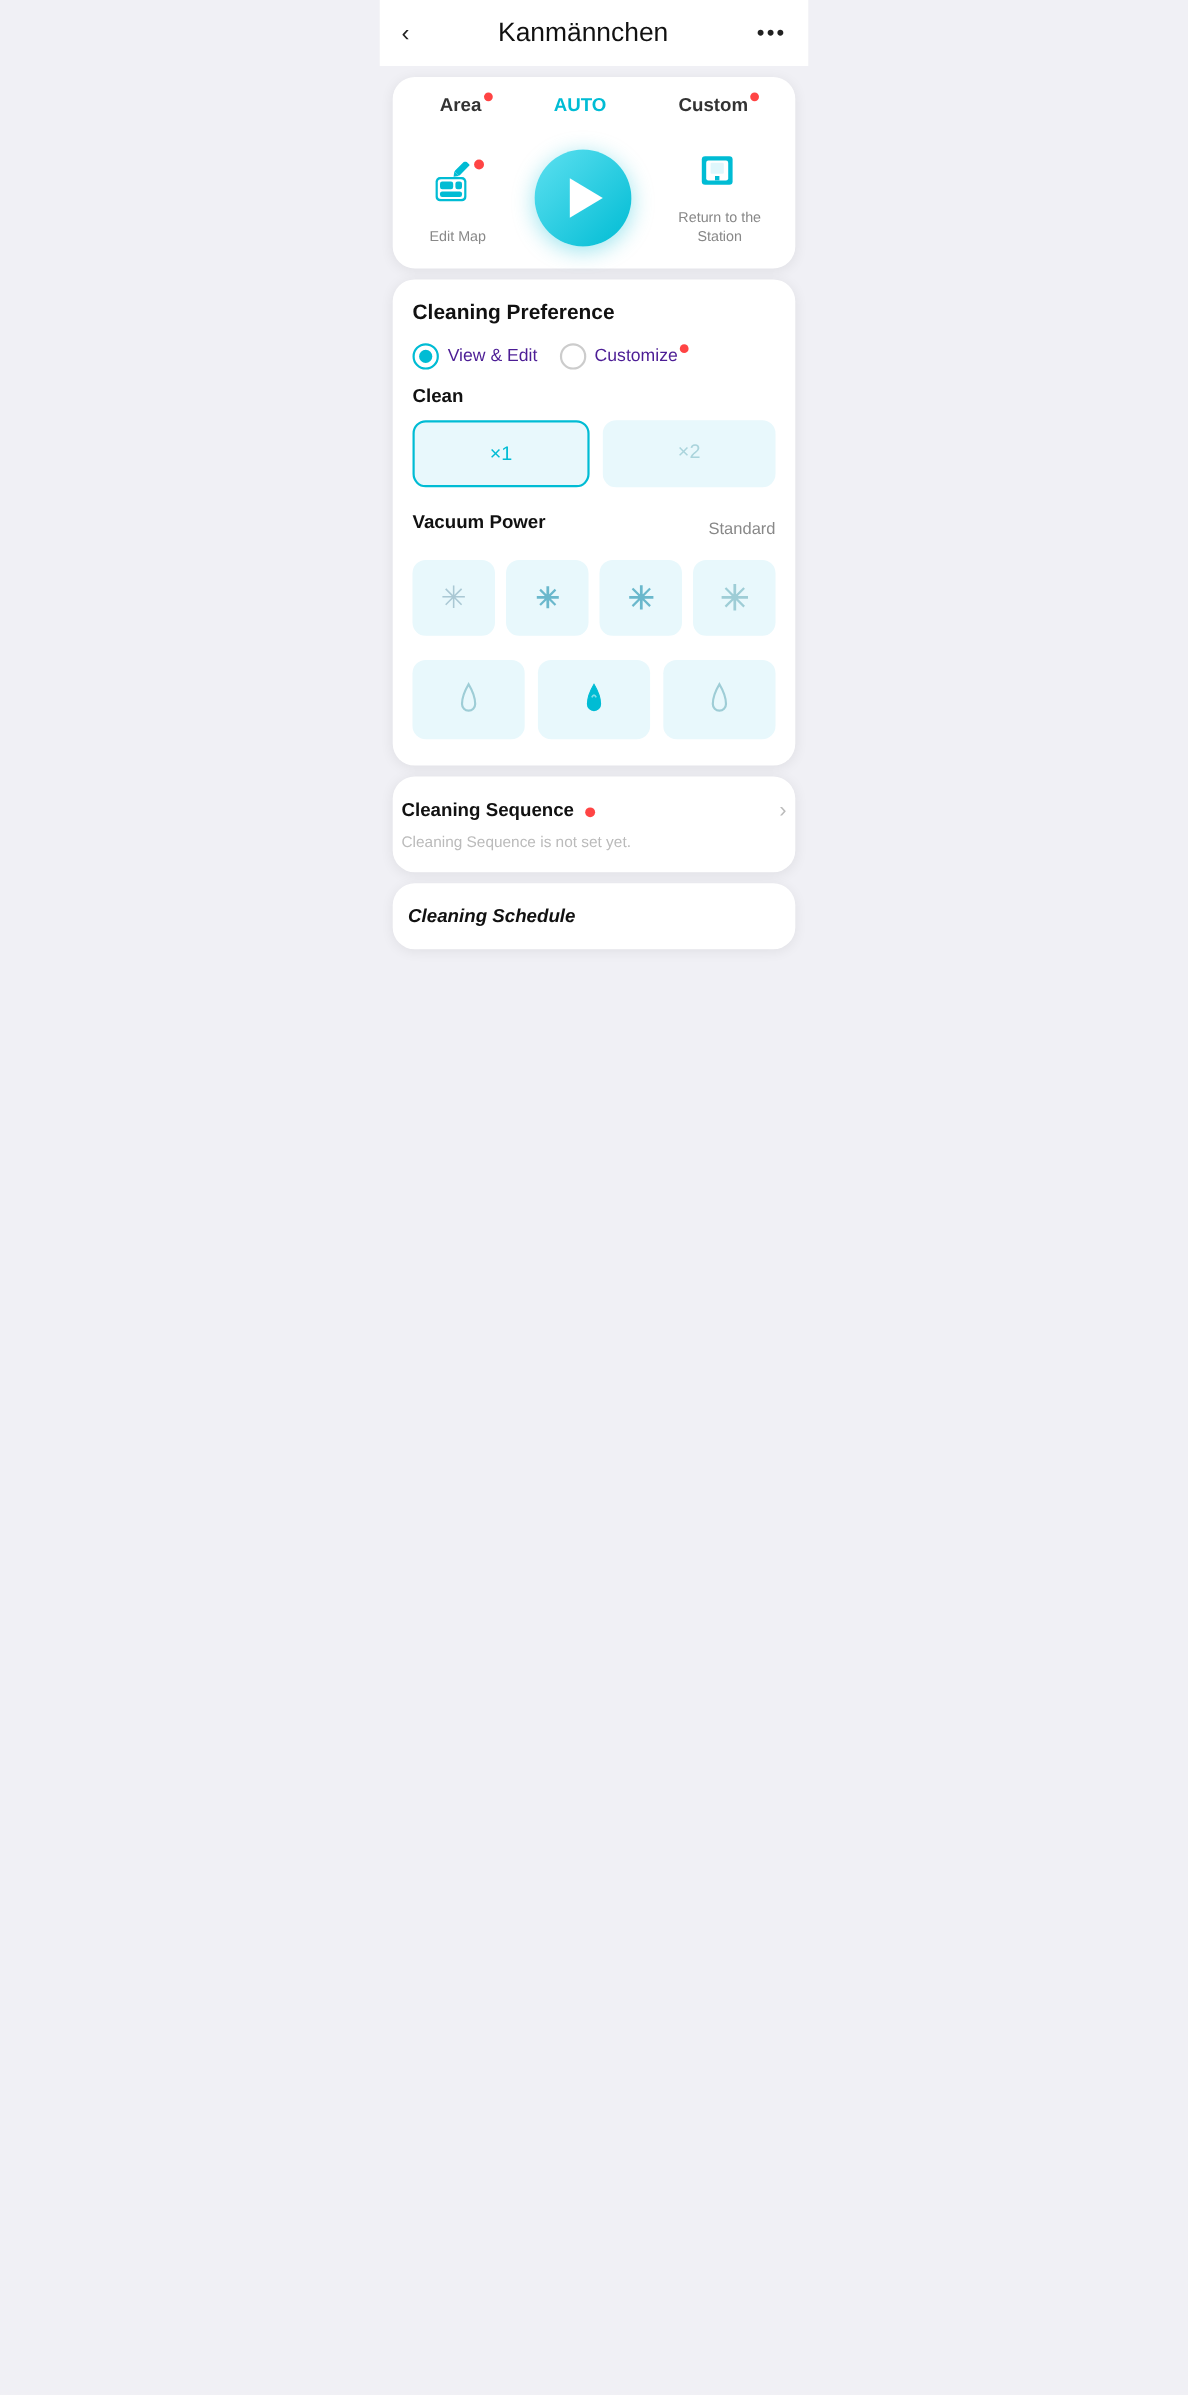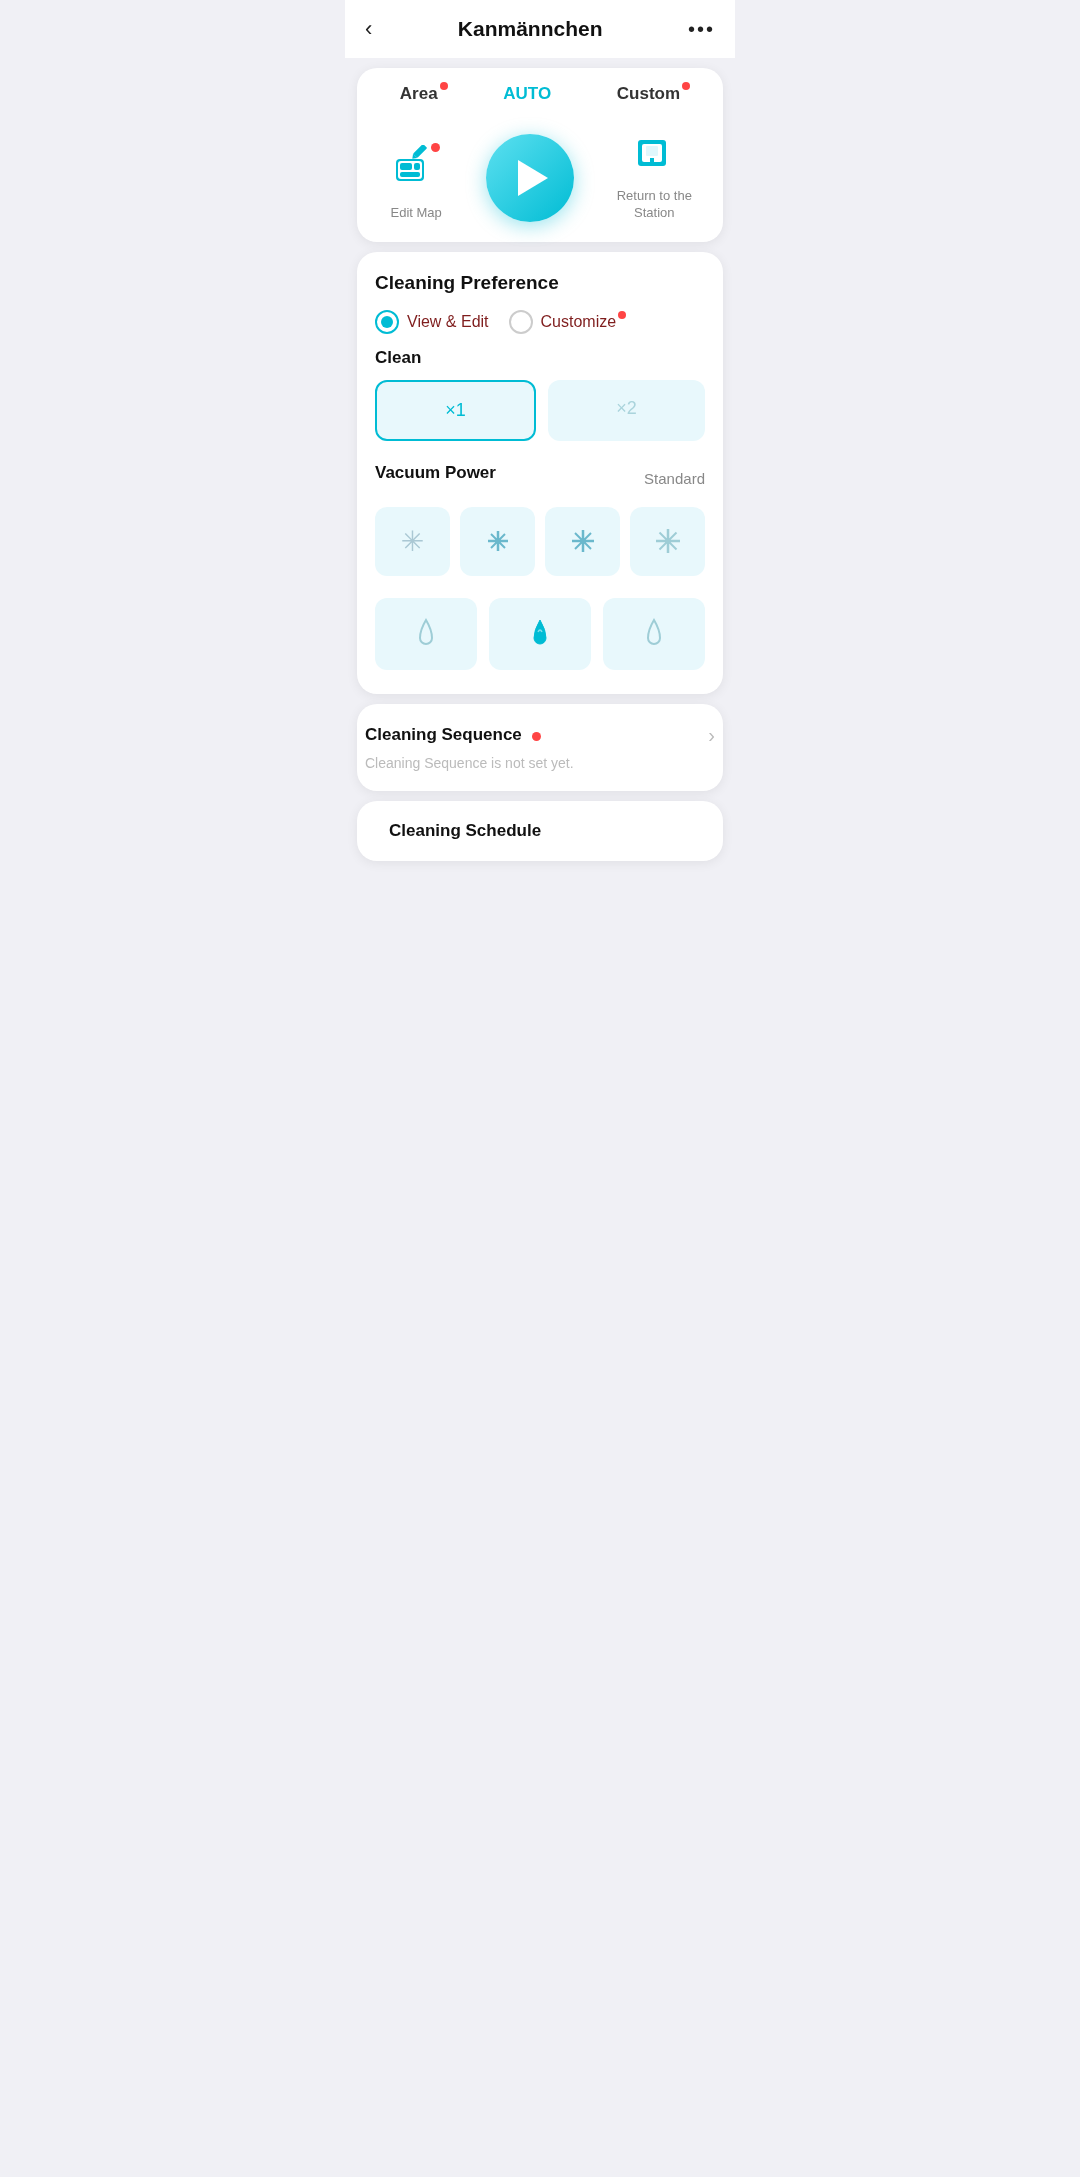--- a/index.html
+++ b/index.html
@@ -20,22 +20,22 @@
       padding: 16px 20px;
       background: #fff;
     }
     .header-back {
       font-size: 22px;
       color: #222;
       cursor: pointer;
       font-weight: 300;
     }
     .header-title {
-      font-size: 21px;
-      font-weight: 700;
+      font-size: 24px;
+      font-weight: 400;
       color: #111;
     }
     .header-more {
       font-size: 20px;
       color: #222;
       letter-spacing: 2px;
       cursor: pointer;
     }
 
     
@@ -175,21 +175,21 @@
       width: 12px;
       height: 12px;
       border-radius: 50%;
       background: #00bcd4;
     }
     .radio-outer.empty {
       border-color: #ccc;
     }
     .radio-label {
       font-size: 16px;
-      color: #7f1d1d;
+      color: #4c1d95;
       position: relative;
     }
     .radio-label .red-dot {
       width: 8px;
       height: 8px;
       background: #f44;
       border-radius: 50%;
       display: inline-block;
       position: absolute;
       top: -2px;
@@ -314,22 +314,23 @@
     .seq-desc {
       font-size: 14px;
       color: #bbb;
     }
 
     
     .sched-card {
       background: #fff;
       border-radius: 20px;
       margin: 10px 12px 20px;
-      padding: 20px 32px;
+      padding: 20px 14px;
       box-shadow: 0 2px 12px rgba(0,0,0,0.07);
+      font-style: italic;
     }
     .sched-title {
       font-size: 17px;
       font-weight: 700;
       color: #111;
     }
   </style>
 </head>
 <body>
 

